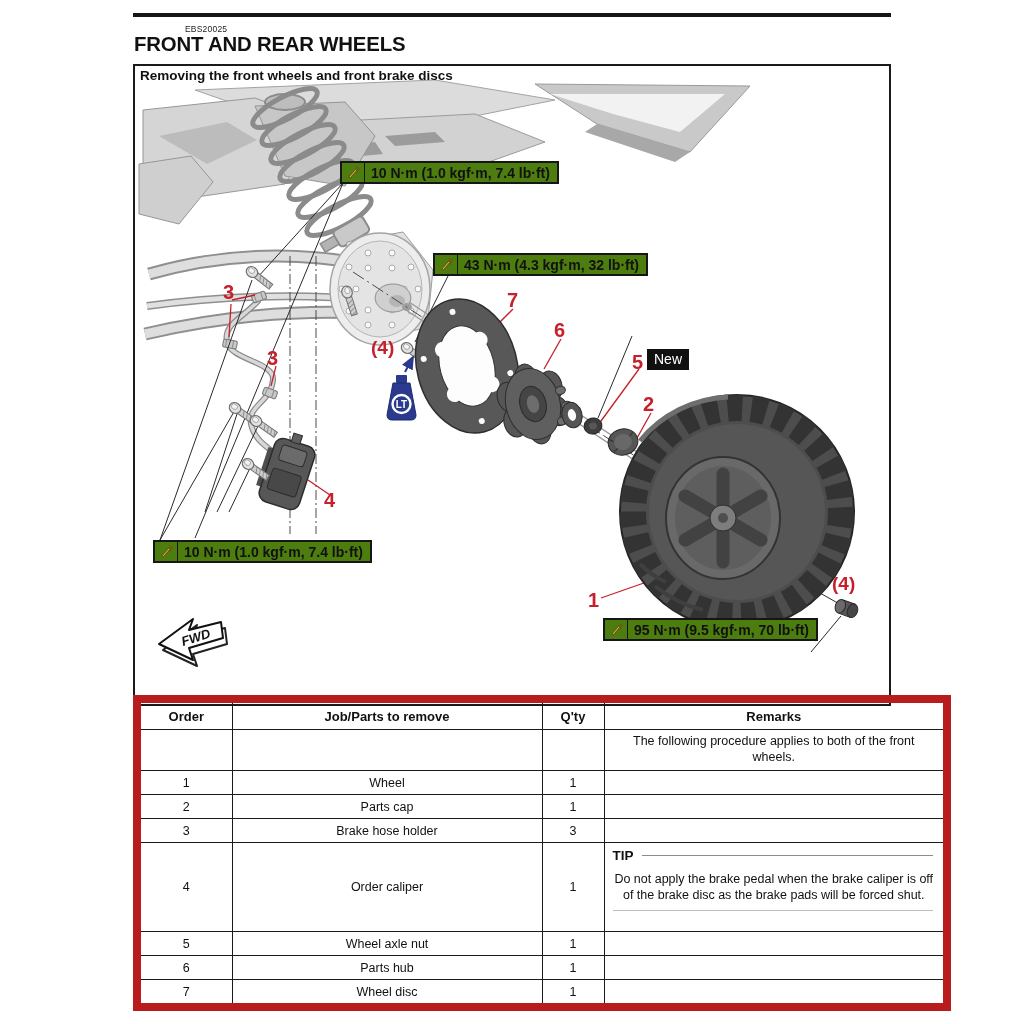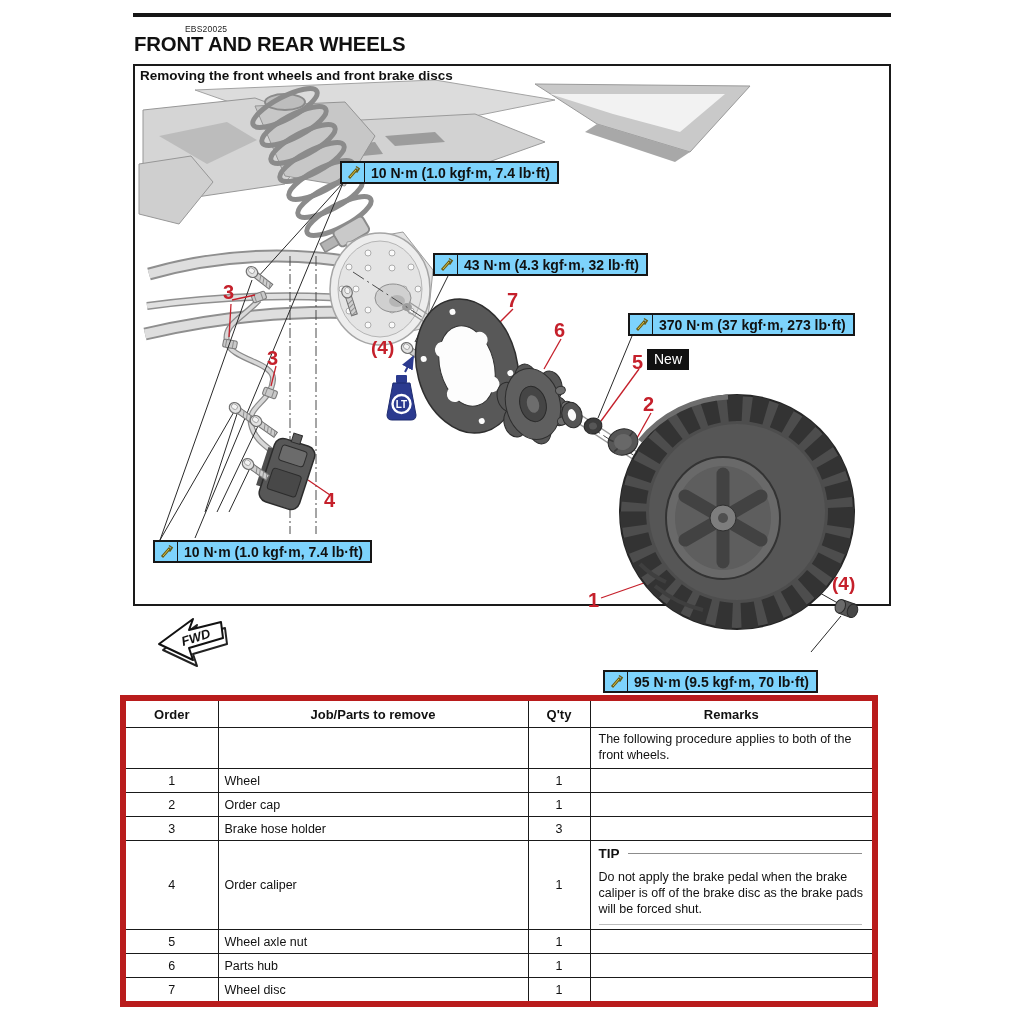--- a/index.html
+++ b/index.html
@@ -1,30 +1,30 @@
 <!DOCTYPE html>
 <html><head>
 <meta charset="utf-8">
 <style>
   html,body{margin:0;padding:0;background:#fff;font-family:"Liberation Sans",sans-serif;color:#111;}
   .page{position:relative;width:1024px;height:1024px;background:#ffffff;overflow:hidden;}
   .toprule{position:absolute;left:133px;top:13px;width:758px;height:4px;background:#161616;}
   .code{position:absolute;left:137px;top:24px;font-size:8.5px;letter-spacing:.2px;color:#222;padding-left:48px;}
   .pagetitle{position:absolute;left:134px;top:32px;font-size:21px;font-weight:bold;letter-spacing:-.2px;transform:scaleX(.97);transform-origin:left top;white-space:nowrap;}
-  .figure{position:absolute;left:133px;top:64px;width:758px;height:542px;border:2px solid #1a1a1a;box-sizing:border-box;background:#fff;}
+  .figure{position:absolute;left:133px;top:64px;width:758px;height:642px;border:2px solid #1a1a1a;box-sizing:border-box;background:#fff;}
   .figcap{position:absolute;left:5px;top:2px;font-size:13.5px;font-weight:bold;white-space:nowrap;z-index:5;}
   .figsvg{position:absolute;left:0;top:0;width:754px;height:622px;z-index:1;}
-  .callout{position:absolute;display:flex;align-items:stretch;background:#7dd3fc;border:2px solid #161616;height:23px;padding:0;box-sizing:border-box;white-space:nowrap;z-index:6;}
+  .callout{position:absolute;display:flex;align-items:stretch;background:#4d7c0f;border:2px solid #161616;height:23px;padding:0;box-sizing:border-box;white-space:nowrap;z-index:6;}
   .c-icon{display:flex;align-items:center;justify-content:center;width:22px;border-right:1.8px solid #161616;}
   .c-text{font-weight:bold;font-size:14px;padding:2px 7px 0 6px;}
   .plabel{position:absolute;color:#c5202b;font-weight:bold;font-size:20px;line-height:1;z-index:6;}
   .plabel.qty{font-size:19px;}
   .newbadge{position:absolute;background:#101010;color:#fff;font-size:14px;line-height:1;padding:3px 7px 4px;z-index:6;}
-  table.parts{position:absolute;left:120px;top:695px;width:758px;border-collapse:collapse;table-layout:fixed;font-size:12.5px;border:6px solid #b91c1c;}
-  .parts th,.parts td{border:1px solid #1a1a1a;padding:2px 6px;vertical-align:middle;overflow:hidden;}
+  table.parts{position:absolute;left:133px;top:695px;width:818px;border-collapse:collapse;table-layout:fixed;font-size:12.5px;border:8px solid #b91c1c;}
+  .parts th,.parts td{border:1px solid #1a1a1a;padding:2px 6px;vertical-align:middle;overflow:hidden;text-align:center;}
   .parts th{font-size:13px;font-weight:bold;text-align:center;height:22px;}
   .parts td.c{text-align:center;}
   .parts tr.intro td{height:34px;vertical-align:top;}
   .parts tr.std td{height:19px;}
   .parts tr.tiprow td{height:82px;margin-top:9px;}
   .parts td.remcell{padding:3px 8px;line-height:1.3;}
   .tiphead{display:flex;align-items:center;gap:8px;margin-top:1px;}
   .tiplabel{font-weight:bold;font-size:13.5px;}
   .tipline{flex:1;border-top:1.5px solid #8c8c8c;margin-right:2px;}
   .tiptext{margin:6px 0 7px;line-height:1.3;}
@@ -283,41 +283,31 @@
     <div class="callout" style="left:298px;top:187px">
       <span class="c-icon">
         <svg width="15" height="15" viewBox="0 0 15 15">
             <path d="M3,13 L11,4" stroke="#6b5c15" stroke-width="2.8"></path>
             <path d="M10,1.5 l3.2,2.2 -2.2,3.2 -2.4,-1.6" fill="none" stroke="#6b5c15" stroke-width="1.5"></path>
             <path d="M4,12 L10,5" stroke="#d8c84a" stroke-width="1"></path>
           </svg>
       </span>
       <span class="c-text">43 N·m (4.3 kgf·m, 32 lb·ft)</span>
     </div>
-    <div class="callout" style="left:493px;top:247px">
-      <span class="c-icon">
-        <svg width="15" height="15" viewBox="0 0 15 15">
-            <path d="M3,13 L11,4" stroke="#6b5c15" stroke-width="2.8"></path>
-            <path d="M10,1.5 l3.2,2.2 -2.2,3.2 -2.4,-1.6" fill="none" stroke="#6b5c15" stroke-width="1.5"></path>
-            <path d="M4,12 L10,5" stroke="#d8c84a" stroke-width="1"></path>
-          </svg>
-      </span>
-      <span class="c-text">370 N·m (37 kgf·m, 273 lb·ft)</span>
-    </div>
     <div class="callout" style="left:18px;top:474px">
       <span class="c-icon">
         <svg width="15" height="15" viewBox="0 0 15 15">
             <path d="M3,13 L11,4" stroke="#6b5c15" stroke-width="2.8"></path>
             <path d="M10,1.5 l3.2,2.2 -2.2,3.2 -2.4,-1.6" fill="none" stroke="#6b5c15" stroke-width="1.5"></path>
             <path d="M4,12 L10,5" stroke="#d8c84a" stroke-width="1"></path>
           </svg>
       </span>
       <span class="c-text">10 N·m (1.0 kgf·m, 7.4 lb·ft)</span>
     </div>
-    <div class="callout" style="left:468px;top:604px">
+    <div class="callout" style="left:468px;top:552px">
       <span class="c-icon">
         <svg width="15" height="15" viewBox="0 0 15 15">
             <path d="M3,13 L11,4" stroke="#6b5c15" stroke-width="2.8"></path>
             <path d="M10,1.5 l3.2,2.2 -2.2,3.2 -2.4,-1.6" fill="none" stroke="#6b5c15" stroke-width="1.5"></path>
             <path d="M4,12 L10,5" stroke="#d8c84a" stroke-width="1"></path>
           </svg>
       </span>
       <span class="c-text">95 N·m (9.5 kgf·m, 70 lb·ft)</span>
     </div>
 
@@ -355,21 +345,21 @@
       <td class="remcell">The following procedure applies to both of the front wheels.</td>
     </tr>
     <tr class="std">
       <td class="c">1</td>
       <td>Wheel</td>
       <td class="c">1</td>
       <td></td>
     </tr>
     <tr class="std">
       <td class="c">2</td>
-      <td>Order cap</td>
+      <td>Parts cap</td>
       <td class="c">1</td>
       <td></td>
     </tr>
     <tr class="std">
       <td class="c">3</td>
       <td>Brake hose holder</td>
       <td class="c">3</td>
       <td></td>
     </tr>
     <tr class="tiprow">

